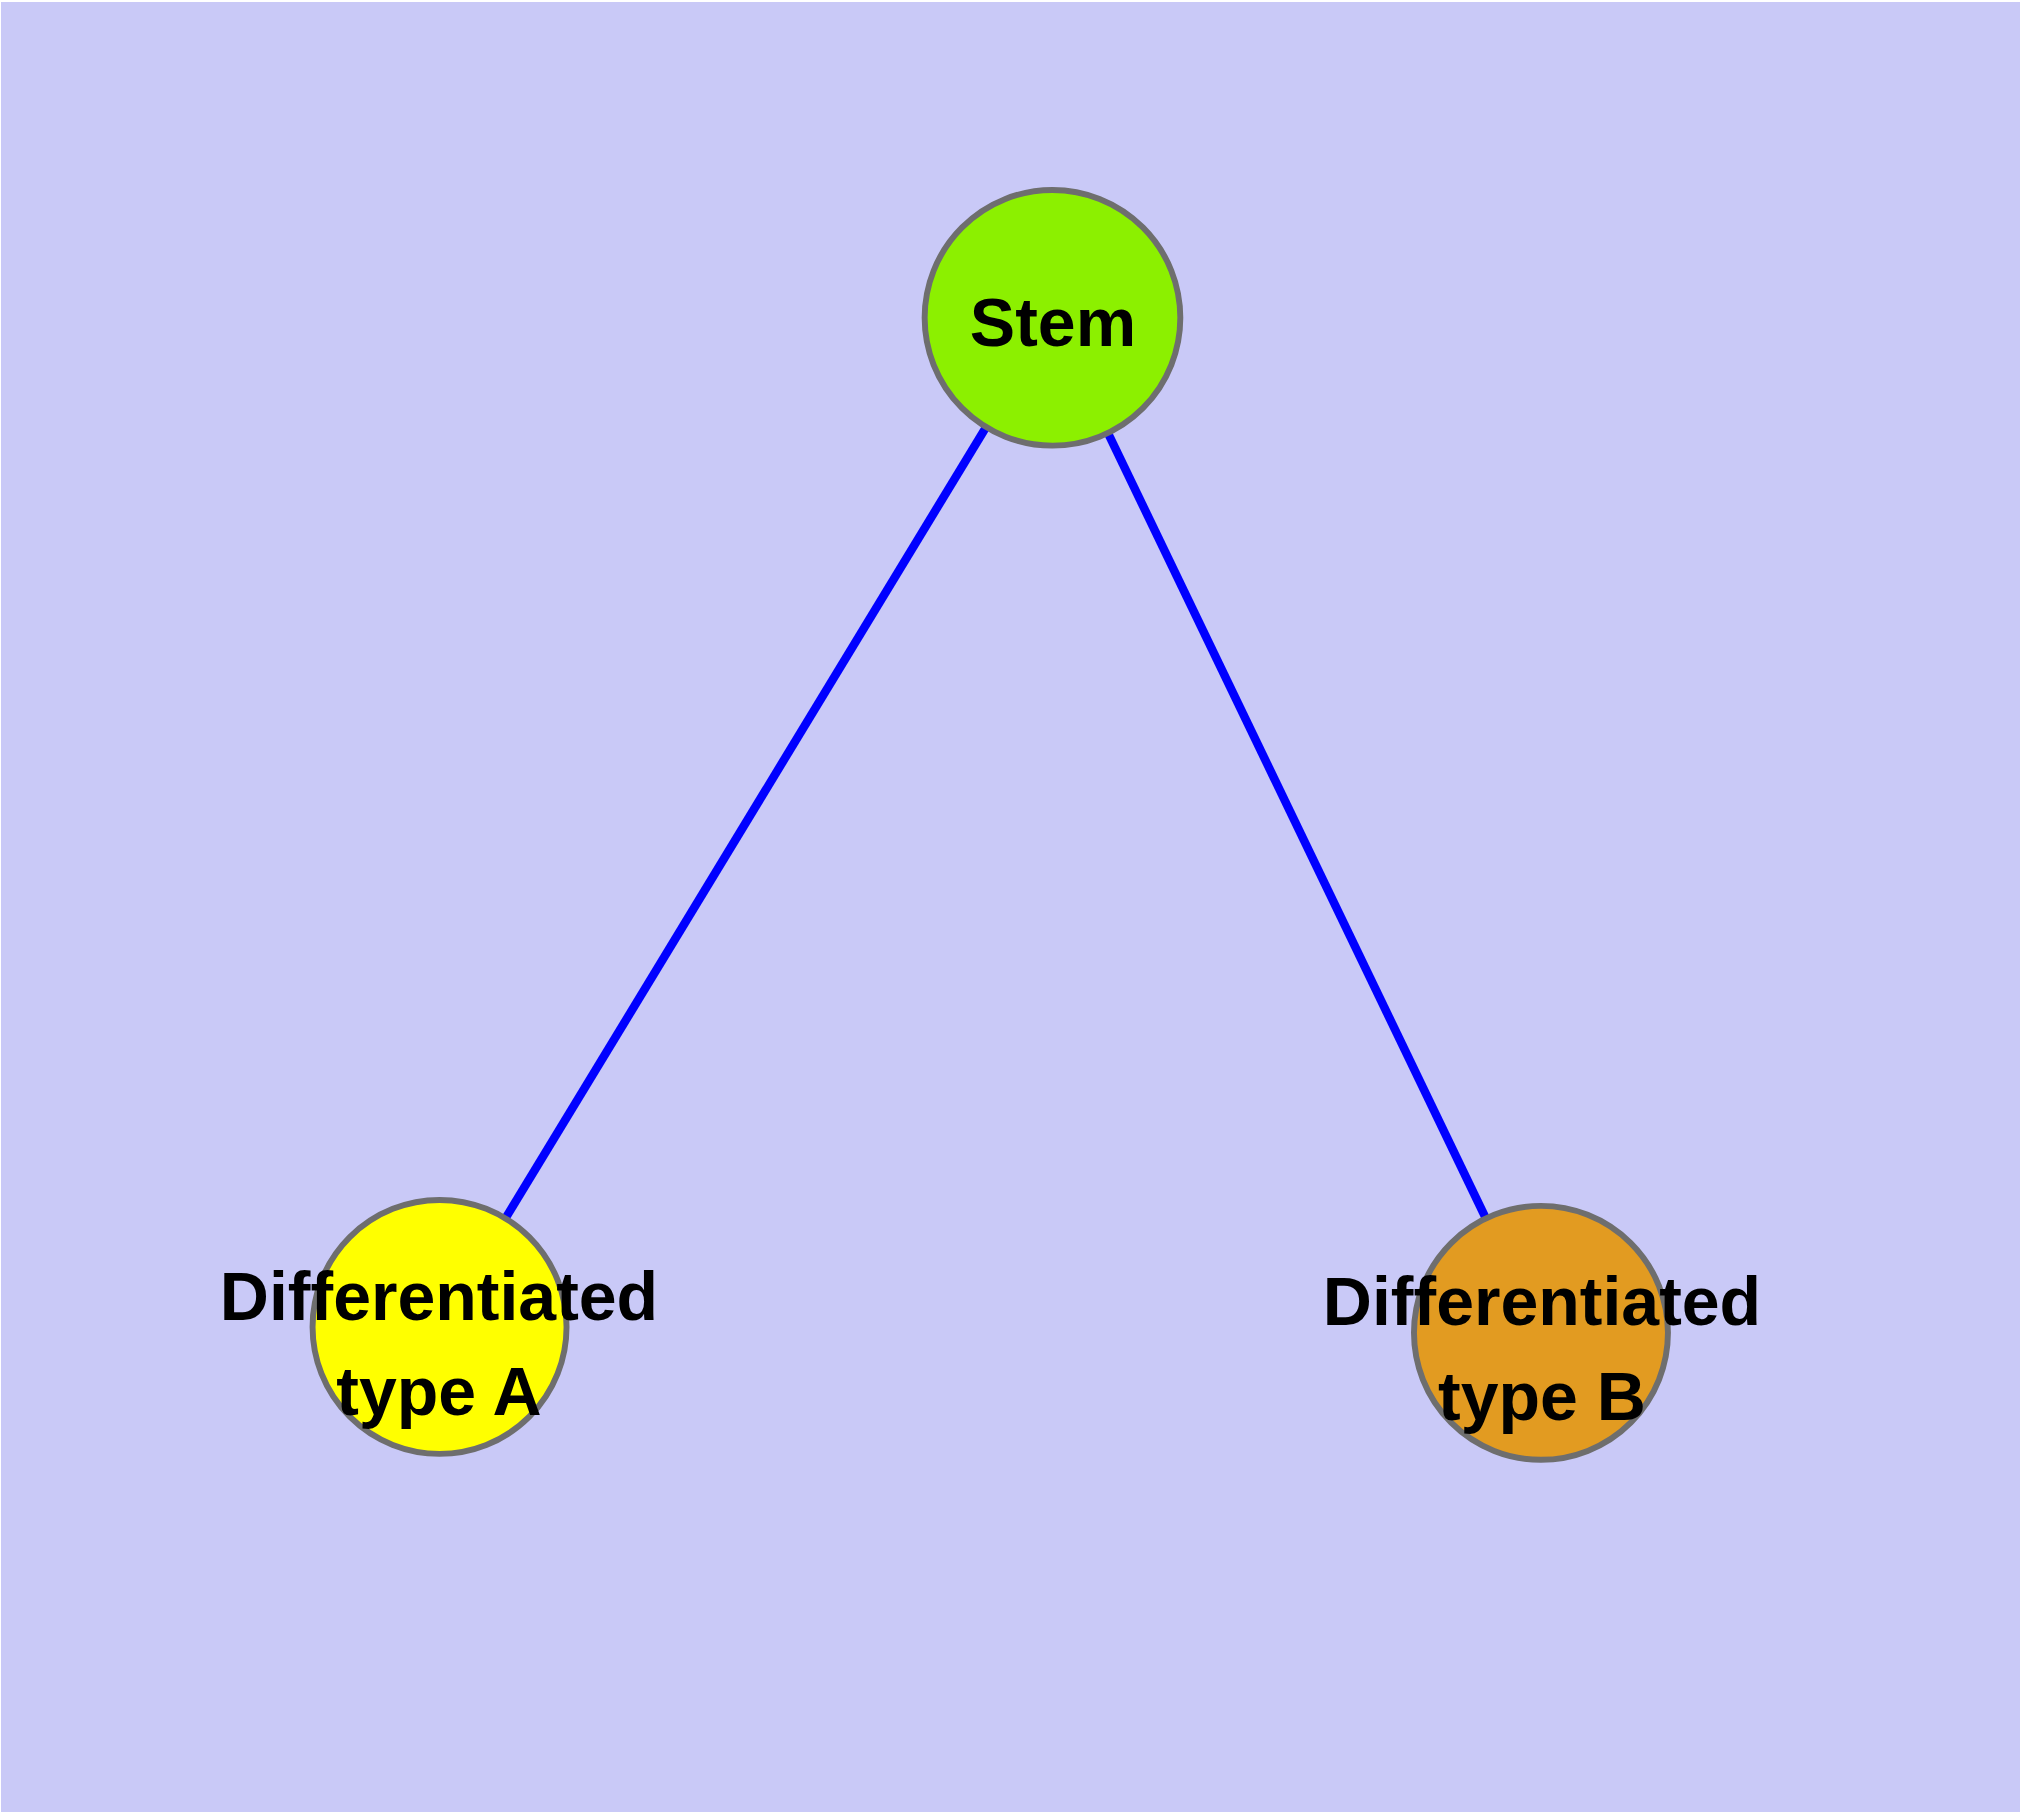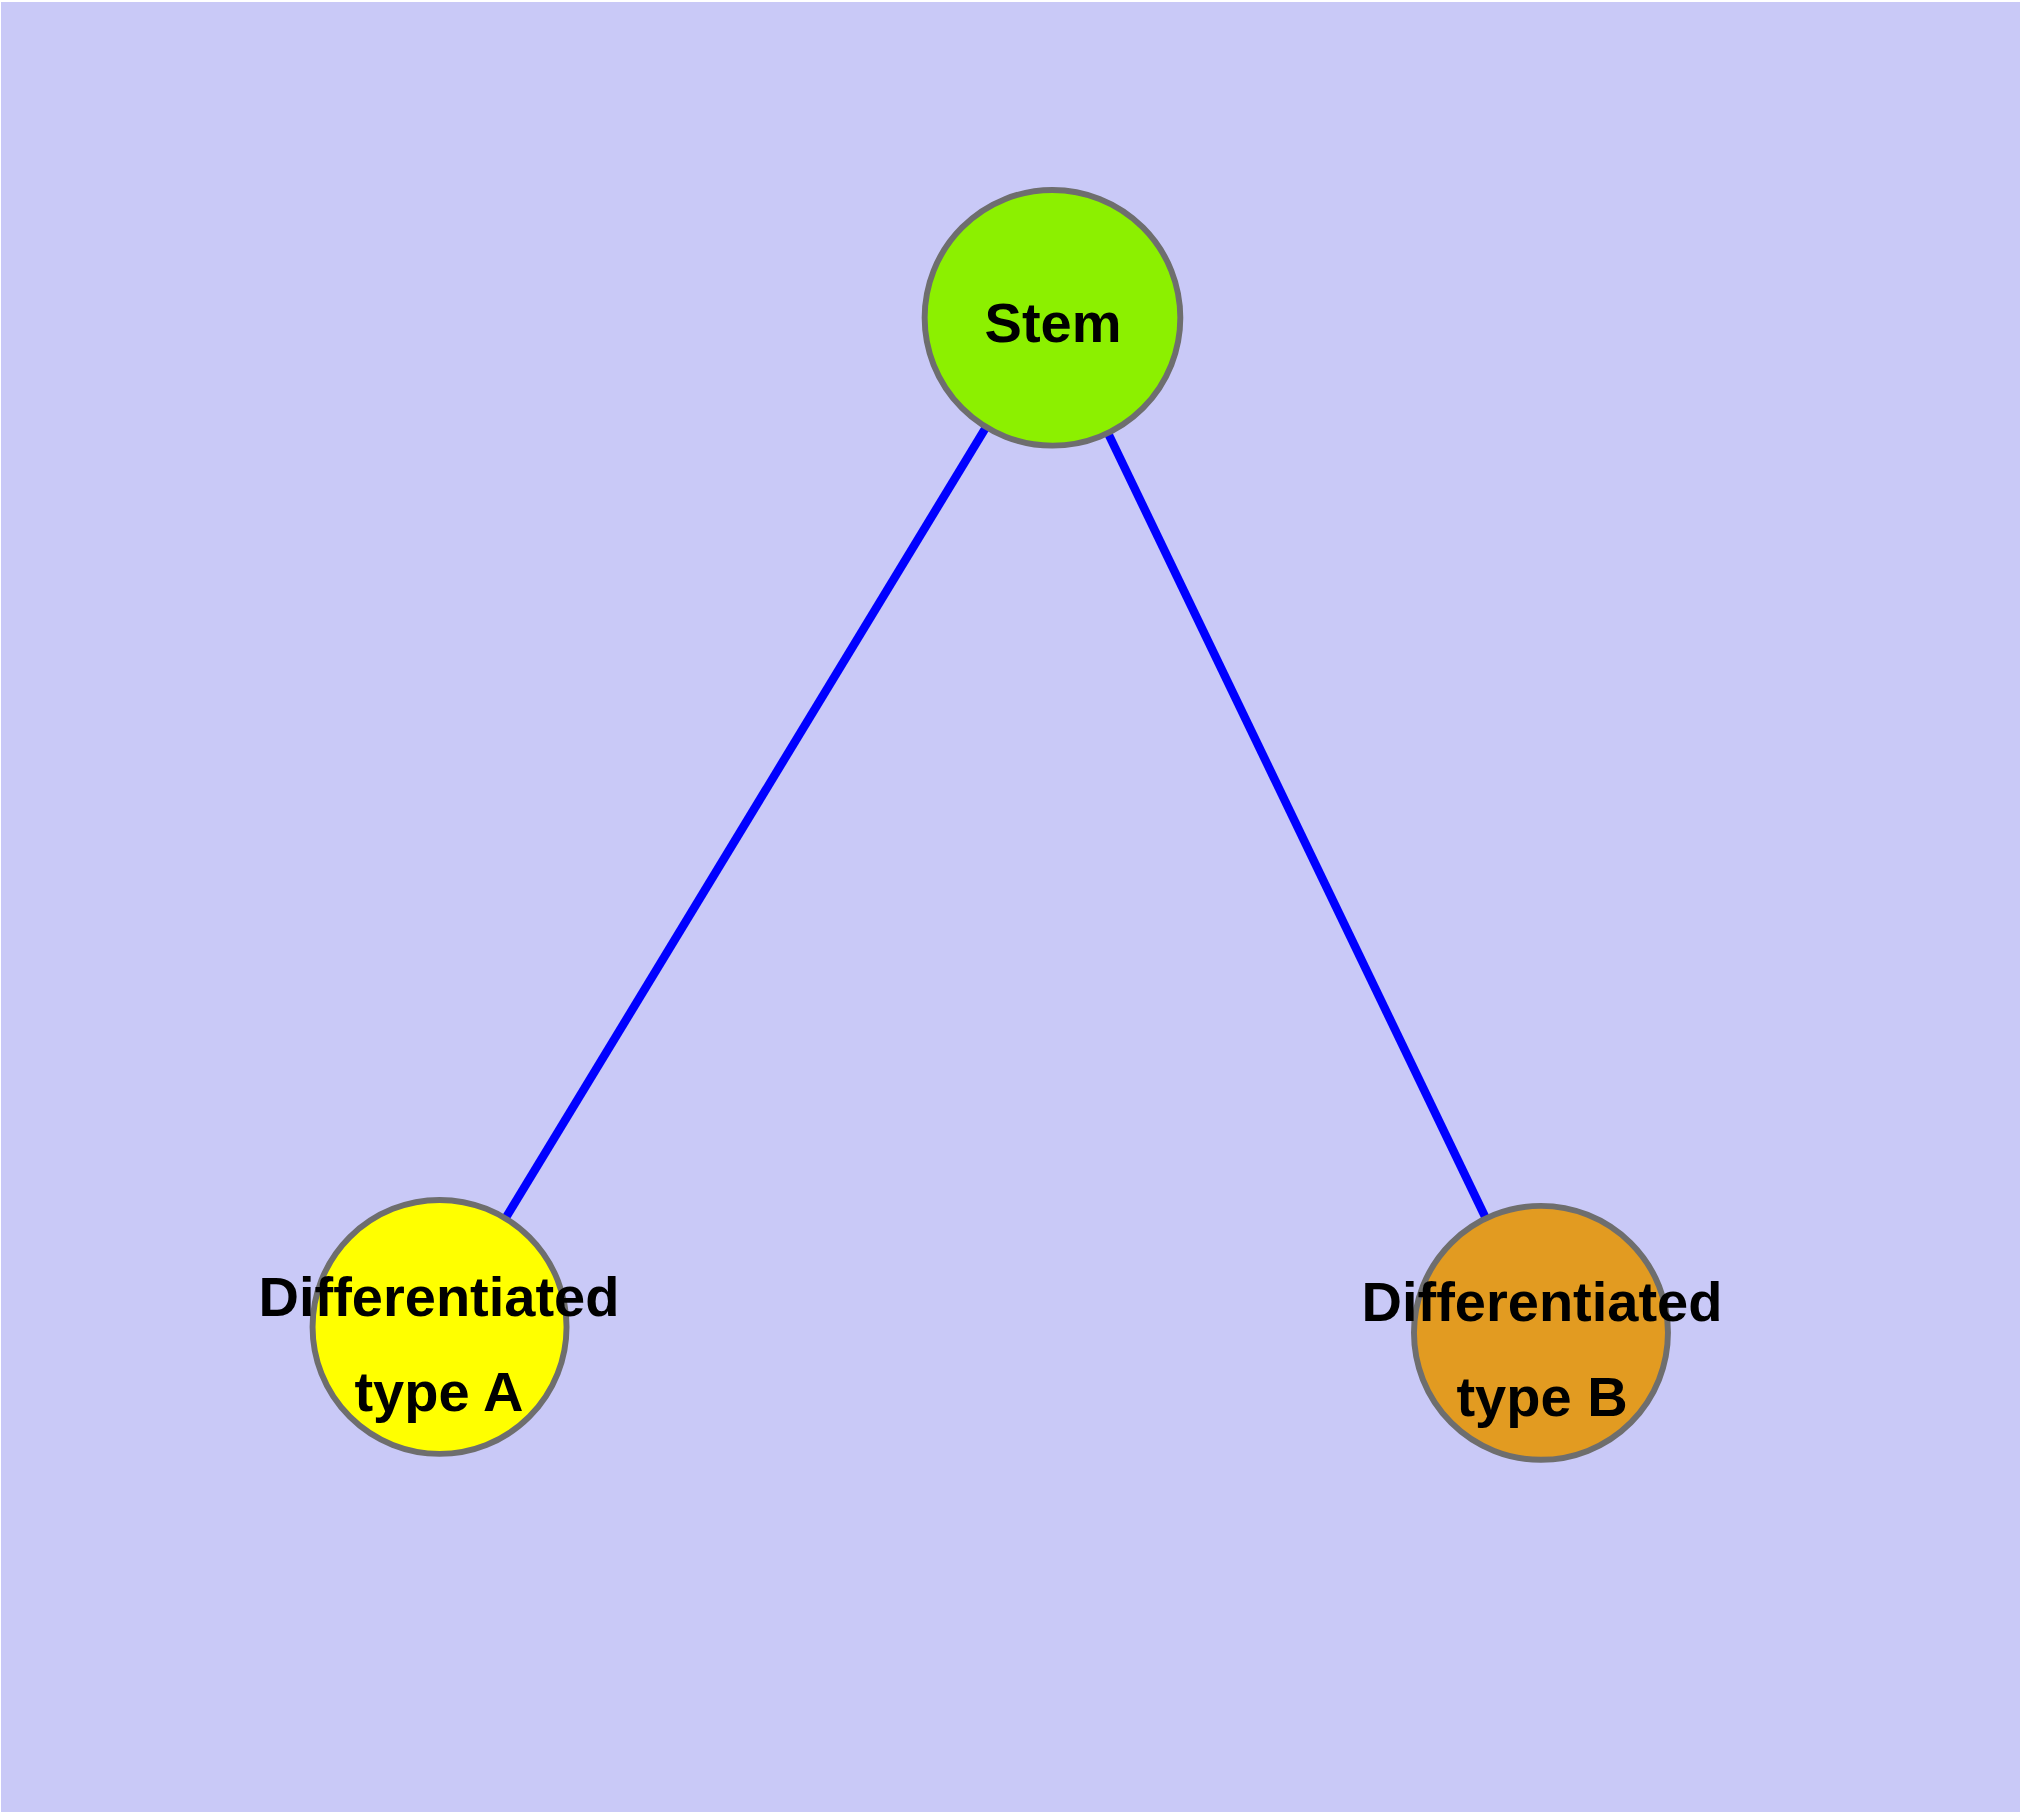--- a/index.html
+++ b/index.html
@@ -27,21 +27,21 @@
     left: 0;
     top: 0;
     width: 100%;
     height: 100%;
     display: block;
   }
   .node-label {
     position: absolute;
     transform: translate(-50%, -50%);
     font-weight: bold;
-    font-size: 56px;
+    font-size: 68px;
     line-height: 95px;
     color: #000000;
     text-align: center;
     white-space: pre-line;
     letter-spacing: 0px;
     pointer-events: none;
   }
   #label-stem   { left: 1052px; top: 320px;  }
   #label-type-a { left: 438px;  top: 1342px; }
   #label-type-b { left: 1541px; top: 1347px; }

